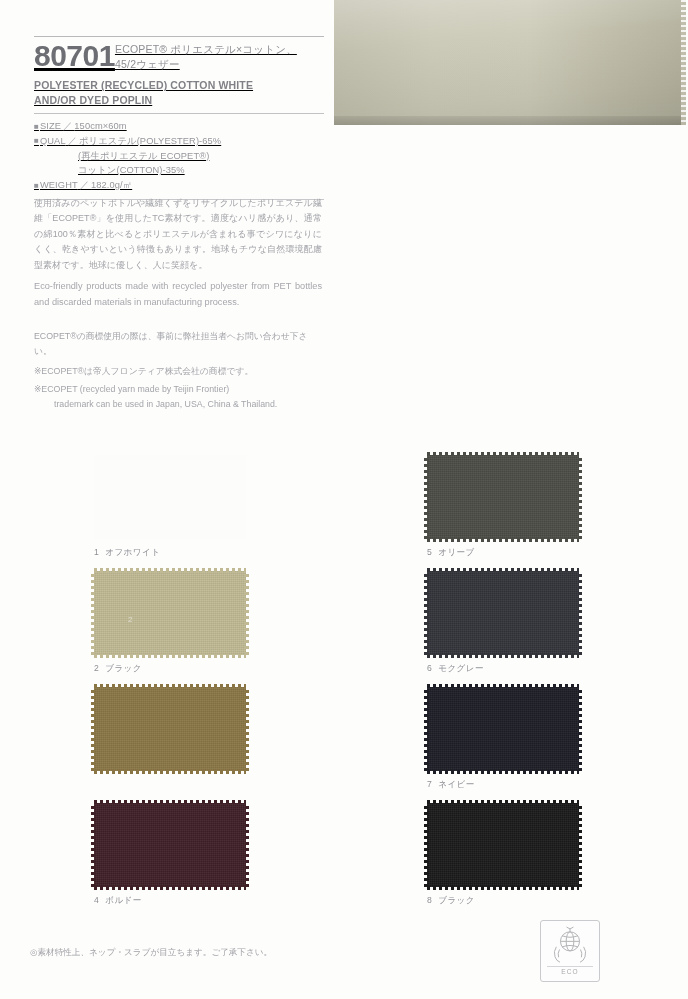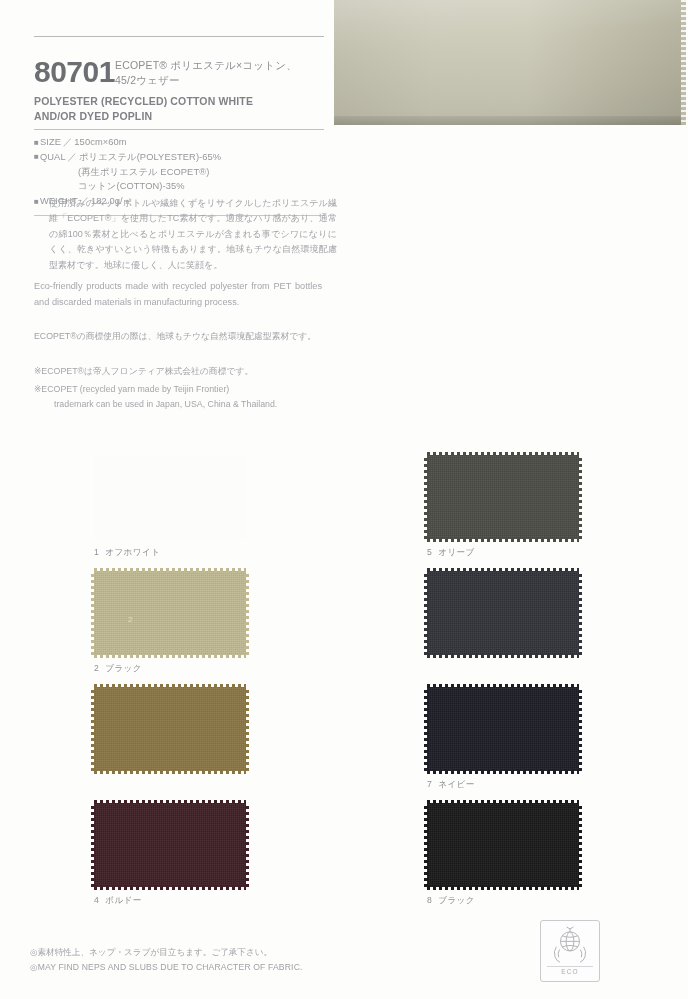--- a/index.html
+++ b/index.html
@@ -60,22 +60,23 @@
       repeating-linear-gradient(180deg,
         #ffffff 0px, #ffffff 2px,
         #c3c1ae 2px, #c3c1ae 5px);
     opacity: 0.85;
   }
 
   
   .header {
     position: absolute;
     left: 34px;
-    top: 52px;
+    top: 36px;
     width: 290px;
+    text-decoration: underline;
   }
   .rule-top {
     position: absolute;
     left: 34px;
     top: 36px;
     width: 290px;
     height: 1px;
     background: #b9b9bb;
   }
   .title-row {
@@ -142,21 +143,20 @@
   .para-jp {
     position: absolute;
     left: 34px;
     top: 196px;
     width: 288px;
     font-size: 9px;
     line-height: 1.72;
     color: #a2a3a8;
     letter-spacing: 0.05px;
     text-align: justify;
-    margin-left: 15px;
   }
   .para-en {
     position: absolute;
     left: 34px;
     top: 279px;
     width: 288px;
     font-size: 9.2px;
     line-height: 1.72;
     color: #a6a7ac;
     text-align: justify;
@@ -324,21 +324,21 @@
       </div>
     </div>
 
     <div class="rule-bot"></div>
   </div>
 
   <div class="para-jp">使用済みのペットボトルや繊維くずをリサイクルしたポリエステル繊維「ECOPET®」を使用したTC素材です。適度なハリ感があり、通常の綿100％素材と比べるとポリエステルが含まれる事でシワになりにくく、乾きやすいという特徴もあります。地球もチウな自然環境配慮型素材です。地球に優しく、人に笑顔を。</div>
 
   <div class="para-en">Eco-friendly products made with recycled polyester from PET bottles and discarded materials in manufacturing process.</div>
 
-  <div class="para-jp2">ECOPET®の商標使用の際は、地球もチウな自然環境配慮型素材です。</div>
+  <div class="para-jp2">ECOPET®の商標使用の際は、事前に弊社担当者へお問い合わせ下さい。</div>
 
   <div class="notes">
     <div class="note-item">※ECOPET®は帝人フロンティア株式会社の商標です。</div>
     <div class="note-item hang">
       <span>※ECOPET (recycled yarn made by Teijin Frontier)</span>
       <span class="cont">trademark can be used in Japan, USA, China &amp; Thailand.</span>
     </div>
   </div>
 
   <div class="swatch-grid">
@@ -403,20 +403,23 @@
     </div>
 
     <div class="swatch-cell col-right row-2">
       <div class="swatch-chip">
         <div class="fill" style="background: repeating-linear-gradient(0deg, rgba(255, 255, 255, 0.035) 0px, rgba(255, 255, 255, 0.035) 1px, rgba(0, 0, 0, 0.035) 1px, rgba(0, 0, 0, 0.035) 2px), repeating-linear-gradient(90deg, rgba(255, 255, 255, 0.03) 0px, rgba(255, 255, 255, 0.03) 1px, rgba(0, 0, 0, 0.03) 1px, rgba(0, 0, 0, 0.03) 2px), rgb(50, 52, 58);"></div>
       <div class="zig-h" style="background: repeating-linear-gradient(90deg, rgb(50, 52, 58) 0px, rgb(50, 52, 58) 3px, transparent 3px, transparent 6px); top: -3px;"></div>
           <div class="zig-h" style="background: repeating-linear-gradient(90deg, rgb(50, 52, 58) 0px, rgb(50, 52, 58) 3px, transparent 3px, transparent 6px); bottom: -3px;"></div>
           <div class="zig-v" style="background: repeating-linear-gradient(0deg, rgb(50, 52, 58) 0px, rgb(50, 52, 58) 3px, transparent 3px, transparent 6px); left: -3px;"></div>
           <div class="zig-v" style="background: repeating-linear-gradient(0deg, rgb(50, 52, 58) 0px, rgb(50, 52, 58) 3px, transparent 3px, transparent 6px); right: -3px;"></div>
         </div>
+      <div class="swatch-label">
+        <span class="num">6</span><span>モクグレー</span>
+      </div>
     </div>
 
     <div class="swatch-cell col-right row-3">
       <div class="swatch-chip">
         <div class="fill" style="background: repeating-linear-gradient(0deg, rgba(255, 255, 255, 0.035) 0px, rgba(255, 255, 255, 0.035) 1px, rgba(0, 0, 0, 0.035) 1px, rgba(0, 0, 0, 0.035) 2px), repeating-linear-gradient(90deg, rgba(255, 255, 255, 0.03) 0px, rgba(255, 255, 255, 0.03) 1px, rgba(0, 0, 0, 0.03) 1px, rgba(0, 0, 0, 0.03) 2px), rgb(29, 30, 38);"></div>
       <div class="zig-h" style="background: repeating-linear-gradient(90deg, rgb(29, 30, 38) 0px, rgb(29, 30, 38) 3px, transparent 3px, transparent 6px); top: -3px;"></div>
           <div class="zig-h" style="background: repeating-linear-gradient(90deg, rgb(29, 30, 38) 0px, rgb(29, 30, 38) 3px, transparent 3px, transparent 6px); bottom: -3px;"></div>
           <div class="zig-v" style="background: repeating-linear-gradient(0deg, rgb(29, 30, 38) 0px, rgb(29, 30, 38) 3px, transparent 3px, transparent 6px); left: -3px;"></div>
           <div class="zig-v" style="background: repeating-linear-gradient(0deg, rgb(29, 30, 38) 0px, rgb(29, 30, 38) 3px, transparent 3px, transparent 6px); right: -3px;"></div>
         </div>
@@ -435,21 +438,20 @@
         </div>
       <div class="swatch-label">
         <span class="num">8</span><span>ブラック</span>
       </div>
     </div>
 
   </div>
 
   <div class="footer">
     <div>◎素材特性上、ネップ・スラブが目立ちます。ご了承下さい。</div>
-    <div class="footer-line-en">◎MAY FIND NEPS AND SLUBS DUE TO CHARACTER OF FABRIC.</div>
   </div>
 
   <div class="eco-logo">
     <svg class="mark" viewBox="0 0 48 44">
       <g fill="none" stroke="#b4b5b8" stroke-width="1.1">
         <circle cx="24" cy="18" r="10.5"></circle>
         <ellipse cx="24" cy="18" rx="4.2" ry="10.5"></ellipse>
         <line x1="13.5" y1="18" x2="34.5" y2="18"></line>
         <path d="M15.2 11.8 Q24 15.2 32.8 11.8"></path>
         <path d="M15.2 24.2 Q24 20.8 32.8 24.2"></path>

